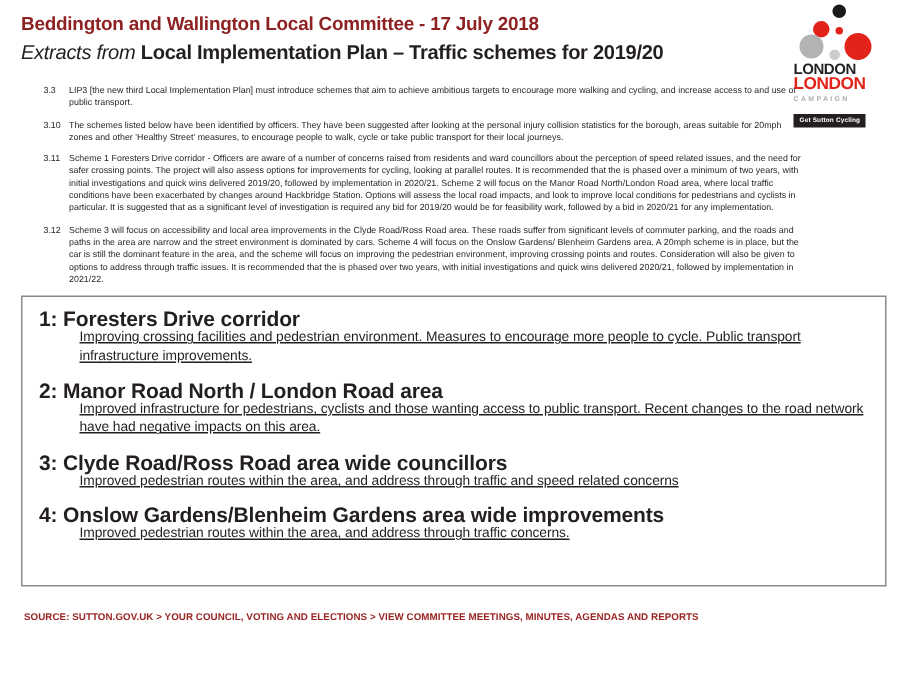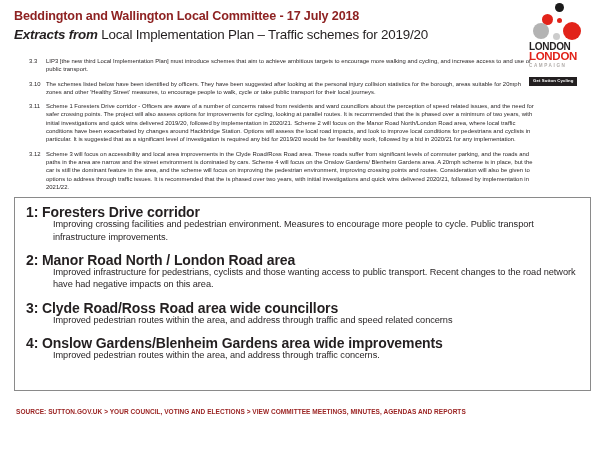--- a/index.html
+++ b/index.html
@@ -39,25 +39,25 @@
   }
   .title-sub {
     font-size: 13.4px;
     line-height: 19px;
     letter-spacing: -0.2px;
     white-space: nowrap;
     margin-top: 1px;
   }
   .title-sub .ital {
     font-style: italic;
-    font-weight: bold;
+    font-weight: normal;
     color: #231f20;
   }
   .title-sub .bold {
-    font-weight: normal;
+    font-weight: bold;
     color: #231f20;
   }
 
   
   .logo {
     position: absolute;
     top: -6px;
     right: -6px;
     width: 80px;
     height: 78px;
@@ -164,20 +164,21 @@
     line-height: 12px;
     color: #231f20;
     letter-spacing: -0.1px;
   }
   .scheme-desc {
     font-size: 9.2px;
     line-height: 12.4px;
     color: #231f20;
     padding-left: 27px;
     letter-spacing: -0.05px;
+    text-decoration: underline;
   }
 
   
   .source {
     margin-top: 17px;
     font-size: 6.5px;
     font-weight: bold;
     color: #9b2423;
     letter-spacing: 0.05px;
     padding-left: 2px;

